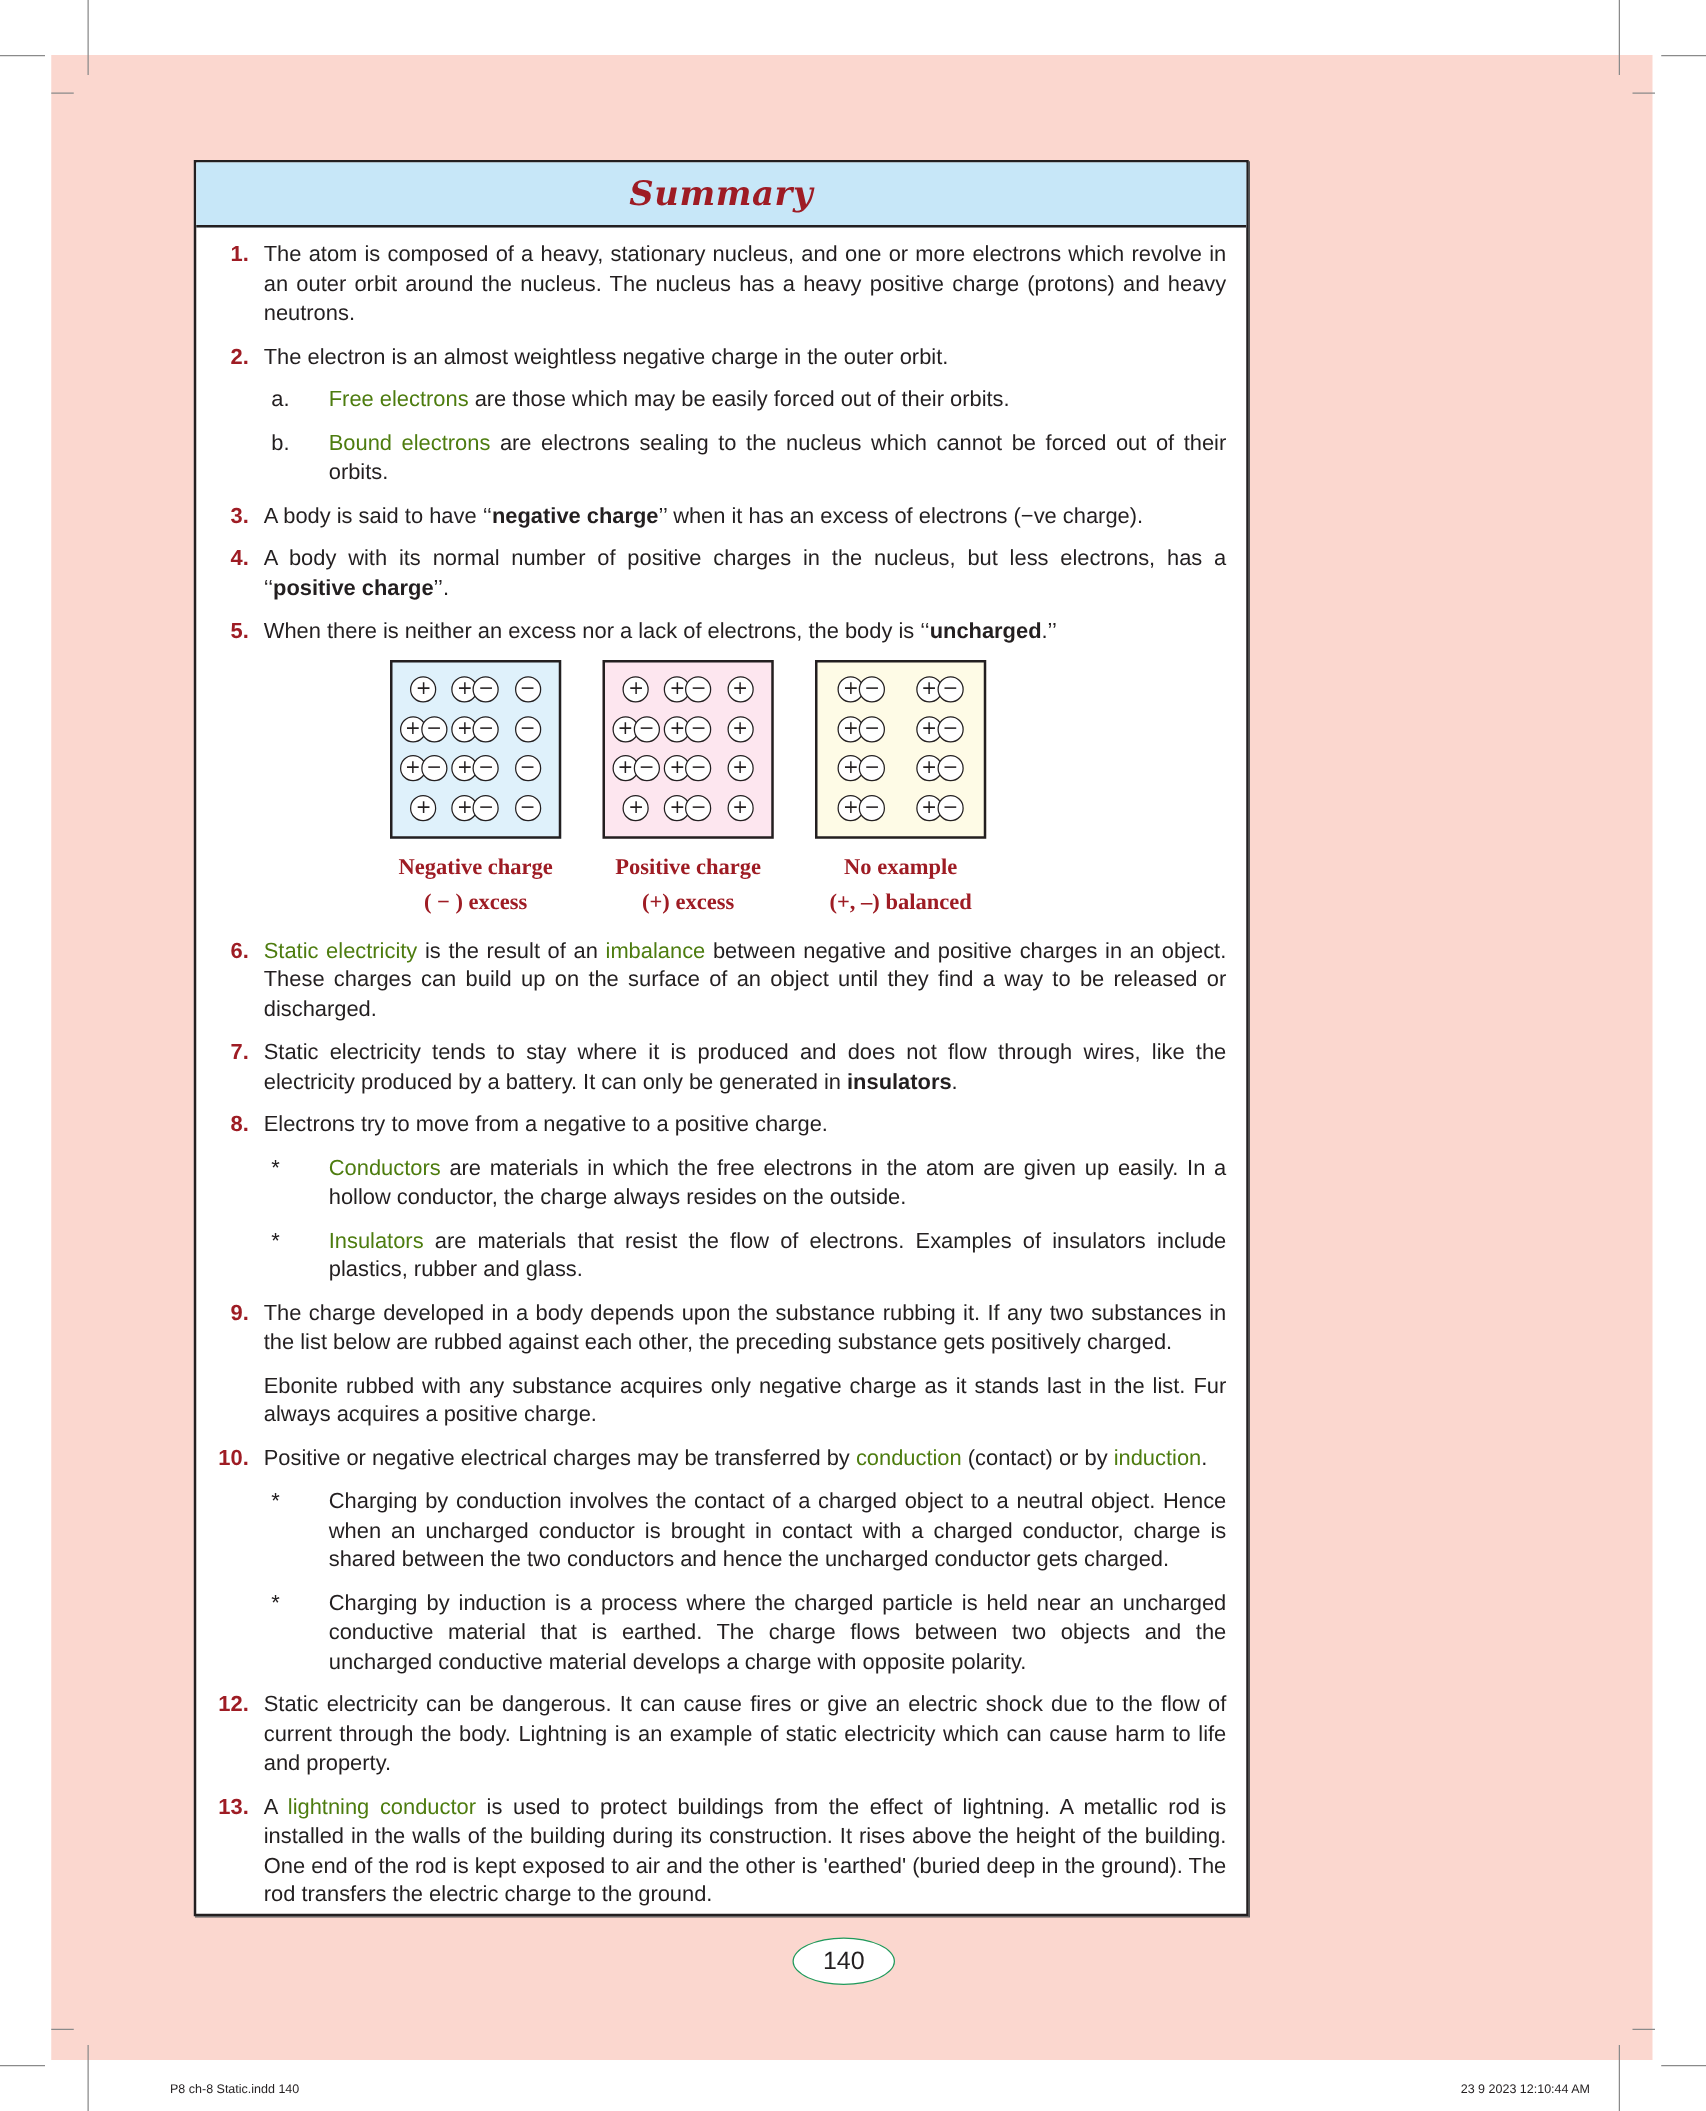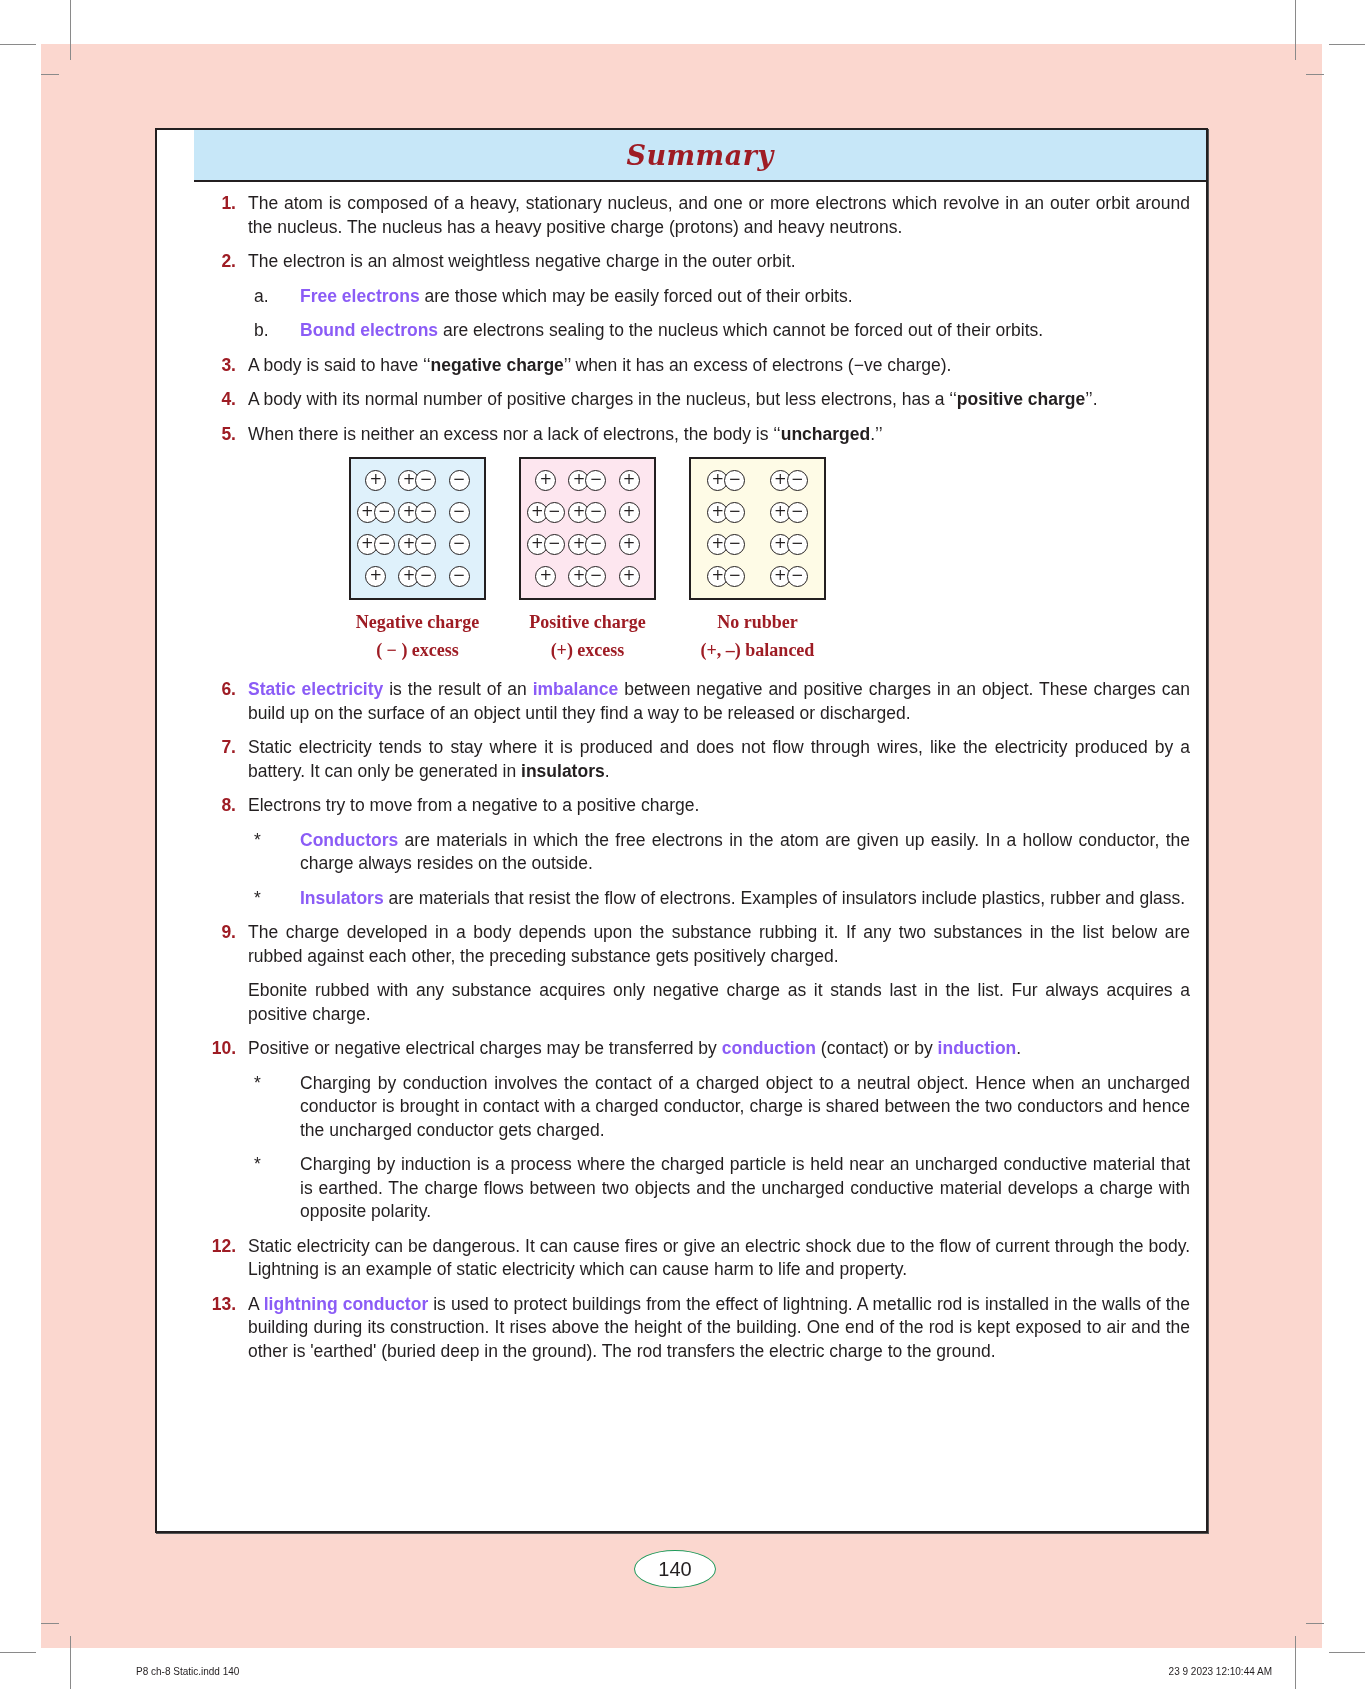--- a/index.html
+++ b/index.html
@@ -1,29 +1,29 @@
 <!DOCTYPE html>
 <html><head>
 <meta charset="utf-8">
 <style>
   html, body { margin:0; padding:0; }
   body { width:1365px; height:1689px; position:relative; background:#ffffff; font-family:"Liberation Sans", sans-serif; color:#231f20; overflow:hidden; }
   .page-bg { position:absolute; left:41px; top:44px; width:1281px; height:1604px; background:#fbd7cf; }
   .crop { position:absolute; background:#8a8a8a; }
-  .summary-box { position:absolute; left:155px; top:128px; width:1053px; height:1405px; background:#ffffff; border:2px solid #231f20; box-sizing:border-box; box-shadow:1px 1px 0 #555;padding-left:37px; }
+  .summary-box { position:absolute; left:155px; top:128px; width:844px; height:1405px; background:#ffffff; border:2px solid #231f20; box-sizing:border-box; box-shadow:1px 1px 0 #555; }
   .summary-header { height:50px; background:#c7e7f8; border-bottom:2px solid #231f20; display:flex; align-items:center; justify-content:center; }
   .summary-title { font-family:"DejaVu Serif", serif; font-style:italic; font-weight:bold; color:#9e1c24; font-size:27px; letter-spacing:0.5px; }
   .content { position:relative; padding:10px 16px 0 10px; font-size:17.5px; line-height:23.5px; }
   .item { display:flex; margin-bottom:11px; }
   .num { width:44px; flex:0 0 44px; text-align:right; padding-right:12px; box-sizing:border-box; color:#9e1c24; font-weight:bold; }
   .txt { flex:1; text-align:justify; }
   .sub { display:flex; margin:0 0 11px 44px; }
   .sub .mark { width:52px; flex:0 0 52px; padding-left:6px; box-sizing:border-box; }
   .sub .txt { flex:1; }
-  .hl { color:#8b5cf6; font-weight:bold; }
+  .hl { color:#4d7c0f; font-weight:normal; }
   b { font-weight:bold; }
   .diagram { display:flex; margin:10px 0 14px 145px; gap:33px; }
   .dcol { display:flex; flex-direction:column; align-items:center; width:137px; }
   .dbox { width:137px; height:143px; border:2px solid #231f20; box-sizing:border-box; display:grid; grid-template-columns:1fr 1fr 1fr; grid-template-rows:repeat(4,1fr); padding:6px 4px; }
   .dbox.neg { background:#dff1fb; }
   .dbox.pos { background:#fde6ef; }
   .dbox.none { background:#fefbe6; grid-template-columns:1fr 1fr; }
   .cell { display:flex; align-items:center; justify-content:center; }
   .atom { display:inline-block; width:19px; height:19px; border:1.3px solid #231f20; border-radius:50%; font-size:15px; line-height:17px; text-align:center; background:#fff; font-family:"DejaVu Sans", sans-serif; }
   .pair { display:inline-flex; }
@@ -265,21 +265,21 @@
               </span>
             </div>
           <div class="cell">
               <span class="pair">
                 <span class="atom">+</span>
                 <span class="atom">−</span>
               </span>
             </div>
         </div>
         <div class="dlabel">
-          <div>No rubber</div>
+          <div>No example</div>
           <div>(+, –) balanced</div>
         </div>
       </div>
     </div>
 
     <div class="item">
       <span class="num">6.</span>
       <span class="txt"><span class="hl">Static electricity</span><span> is the result of an </span><span class="hl">imbalance</span><span> between negative and positive charges in an object. These charges can build up on the surface of an object until they find a way to be released or discharged.</span></span>
     </div>
 

